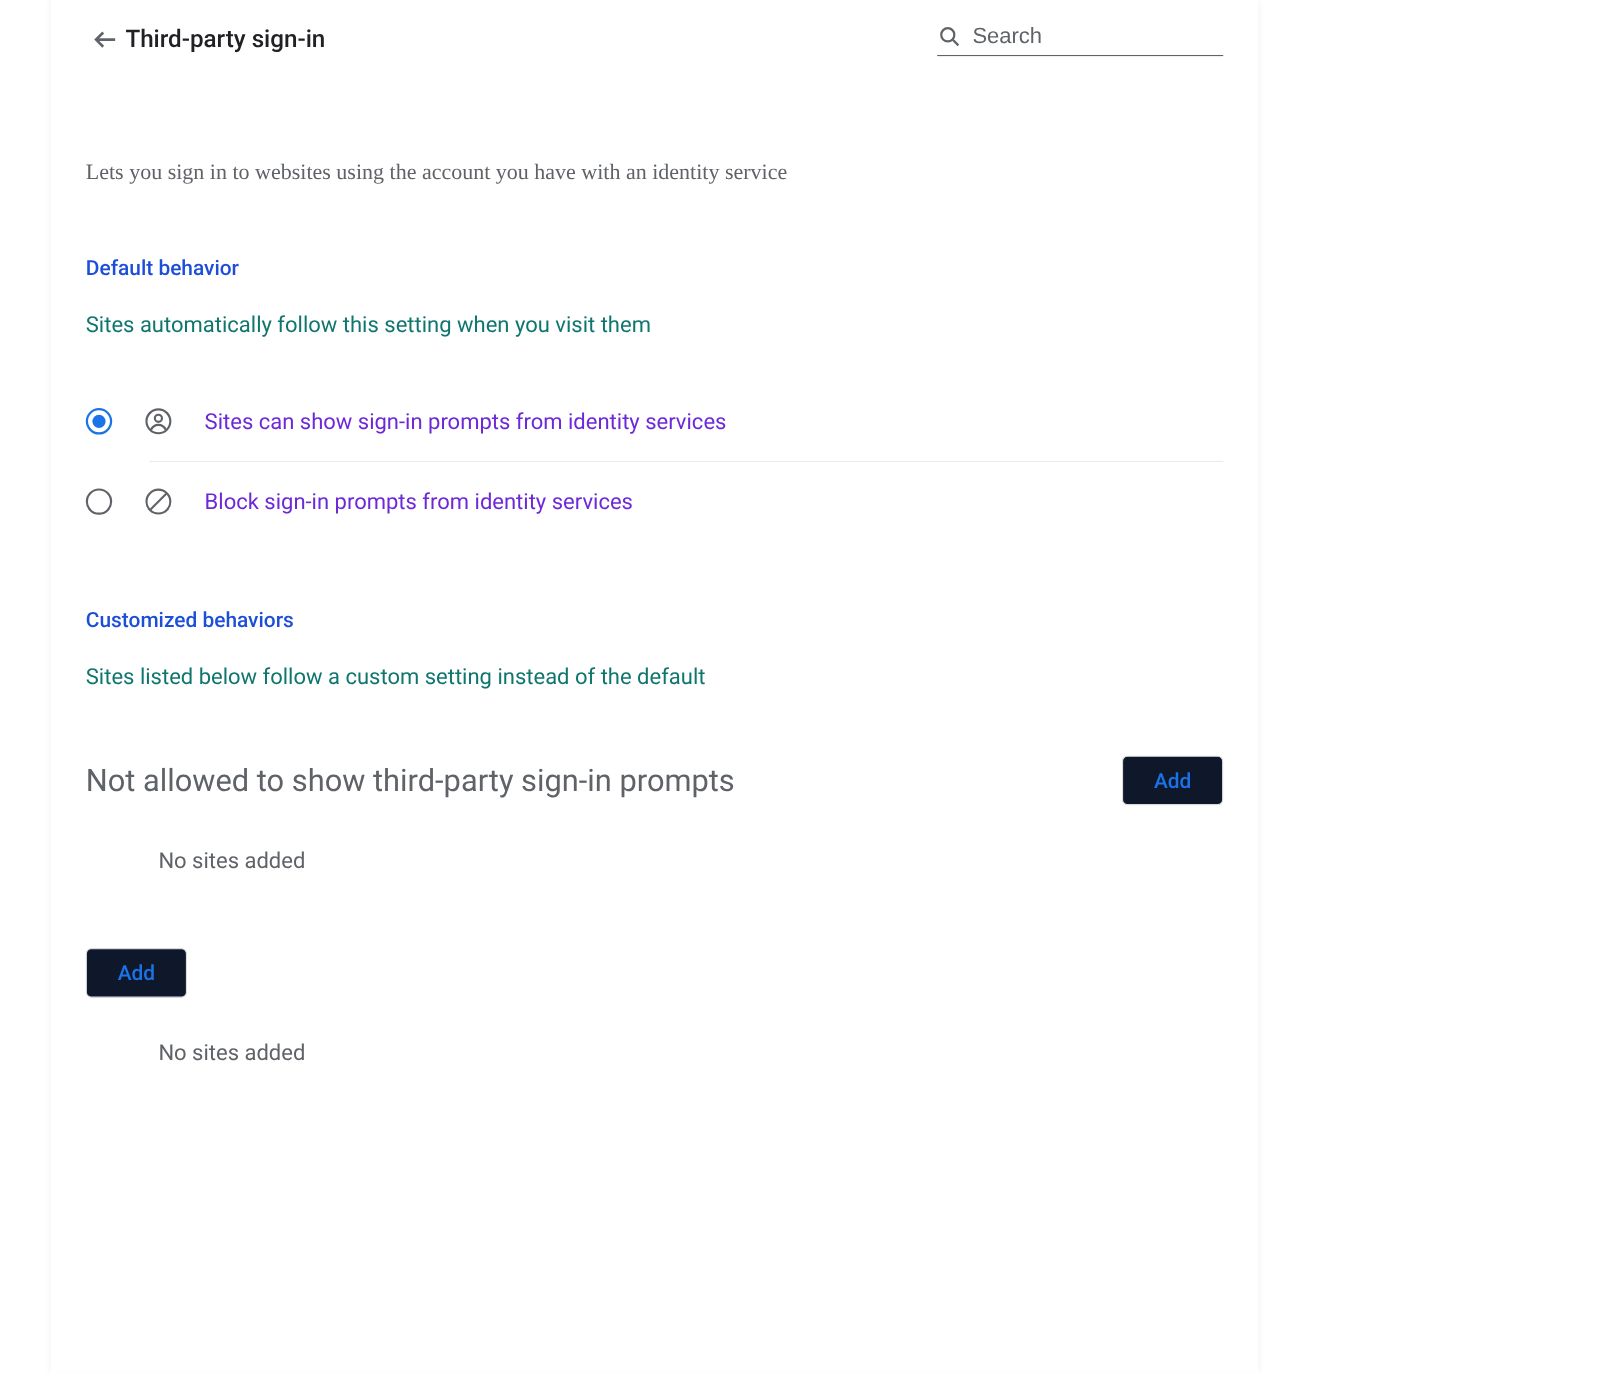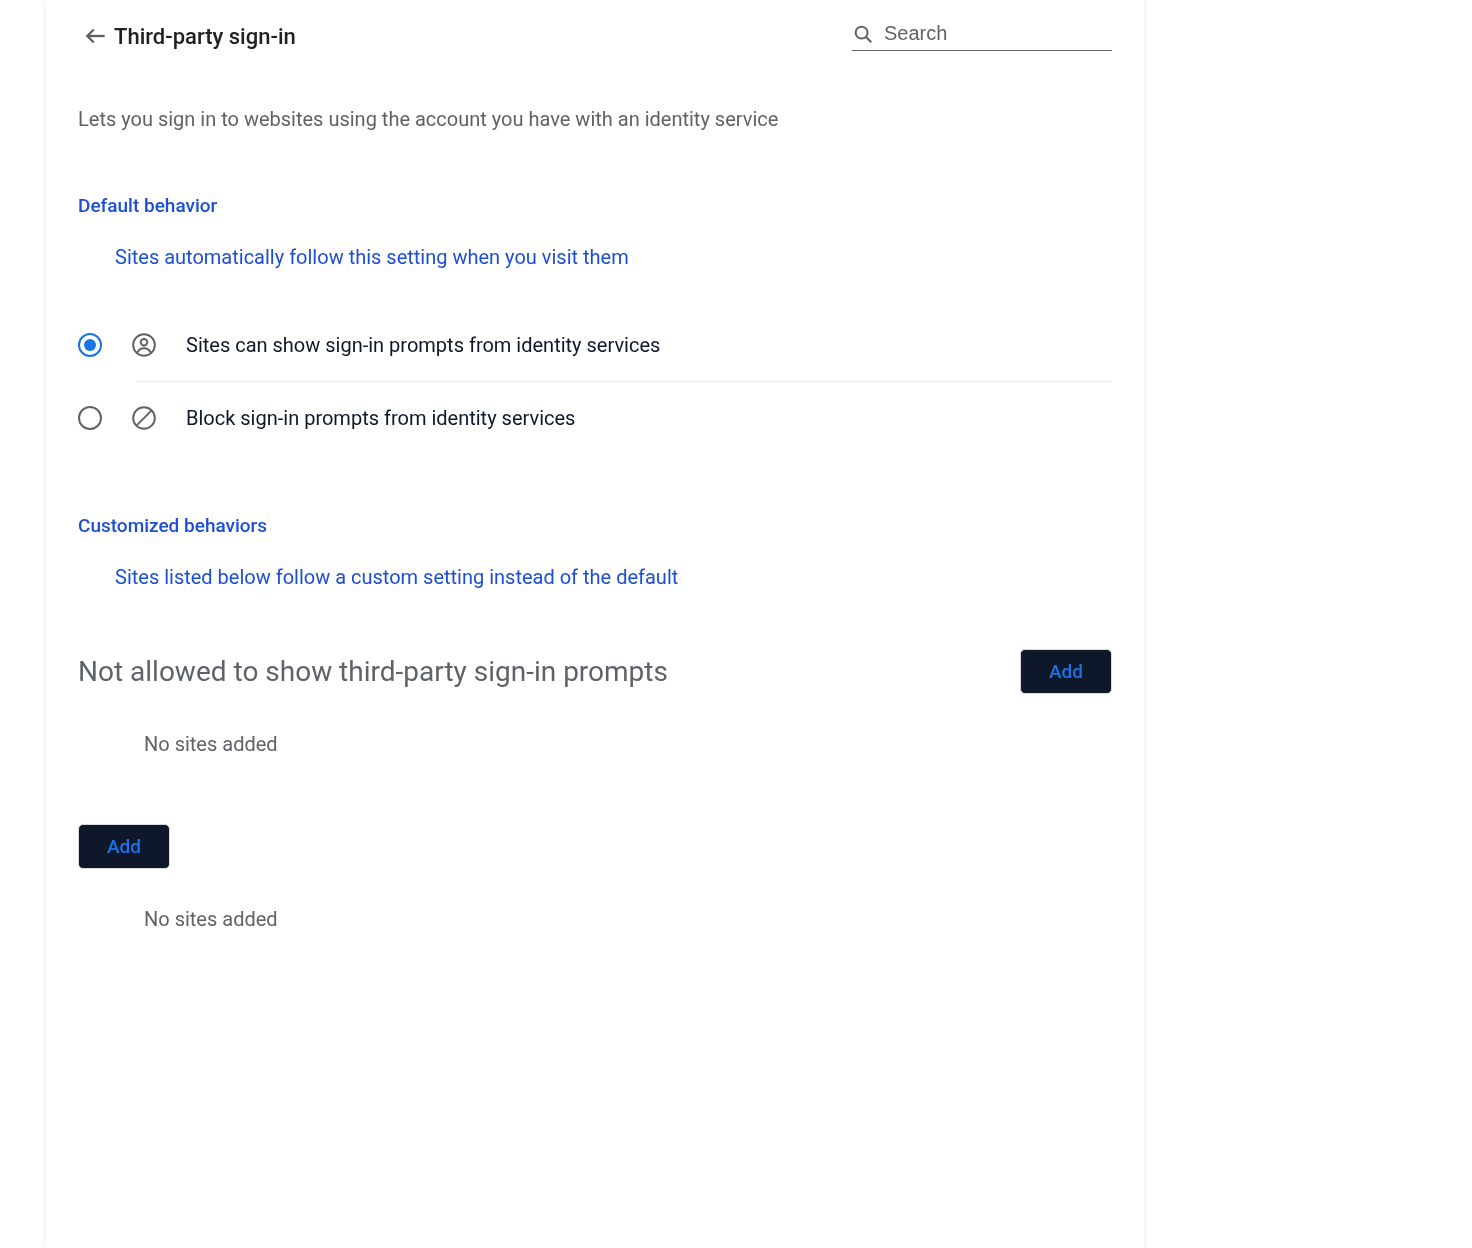--- a/index.html
+++ b/index.html
@@ -47,21 +47,21 @@
       font-size: 22px;
       font-weight: 500;
       color: #202124;
       flex: 0 0 auto;
     }
     .header-spacer {
       flex: 1;
     }
     .search-container {
       display: flex;
-      align-items: flex-end;
+      align-items: center;
       border-bottom: 1px solid #5f6368;
       width: 260px;
       padding-bottom: 5px;
       gap: 10px;
     }
     .search-icon {
       color: #5f6368;
       display: flex;
       align-items: center;
     }
@@ -75,34 +75,35 @@
     }
     .search-input::placeholder {
       color: #5f6368;
     }
     .content {
       padding: 32px 32px 0 32px;
     }
     .description {
       font-size: 20px;
       color: #5f6368;
+      margin-top: 38px;
       margin-bottom: 60px;
       line-height: 1.5;
+      font-family: Liberation Serif, serif;
     }
     .section-title {
       font-size: 19px;
       font-weight: 500;
       color: #1d4ed8;
       margin-bottom: 28px;
     }
     .section-subtitle {
       font-size: 20px;
-      color: #1d4ed8;
+      color: #0f766e;
       margin-bottom: 40px;
-      margin-left: 37px;
     }
     .radio-group {
       margin-bottom: 60px;
     }
     .radio-row {
       display: flex;
       align-items: center;
       padding: 22px 0;
       gap: 28px;
       cursor: pointer;
@@ -142,21 +143,21 @@
       width: 28px;
       height: 28px;
       display: flex;
       align-items: center;
       justify-content: center;
       color: #5f6368;
       flex-shrink: 0;
     }
     .radio-label {
       font-size: 20px;
-      color: #0f172a;
+      color: #6d28d9;
     }
     .custom-section {
       margin-top: 26px;
     }
     .custom-row {
       display: flex;
       align-items: center;
       justify-content: space-between;
       padding: 20px 0;
     }

